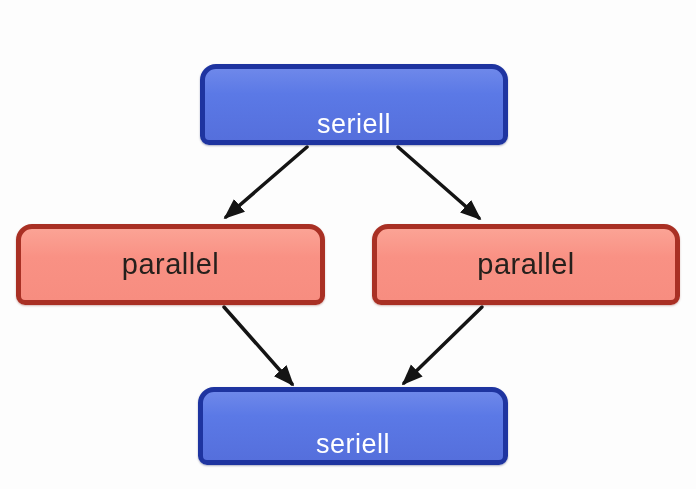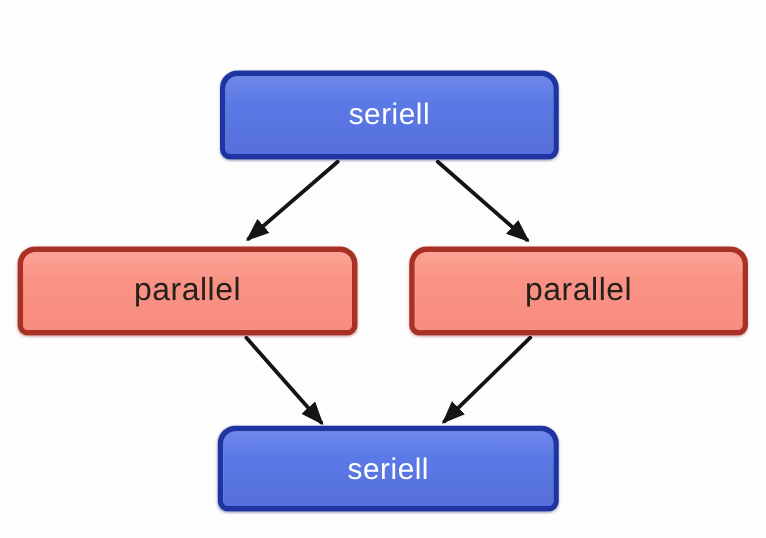--- a/index.html
+++ b/index.html
@@ -20,20 +20,21 @@
     box-sizing: border-box;
     display: flex;
     align-items: center;
     justify-content: center;
     border-radius: 16px 16px 9px 9px;
   }
   .node-seriell {
     background: linear-gradient(180deg, #6e88ea 0%, #5b79e6 35%, #556fdc 100%);
     border: 5px solid #1e34a0;
     box-shadow: 0 1px 2px rgba(20, 30, 90, 0.35);
+    align-items: flex-end;
   }
   .node-parallel {
     background: linear-gradient(180deg, #fba395 0%, #f99184 40%, #f78d80 100%);
     border: 5px solid #a93024;
     box-shadow: 0 1px 2px rgba(120, 25, 15, 0.3);
   }
   .node-label {
     letter-spacing: 0.5px;
   }
   .node-seriell .node-label {

